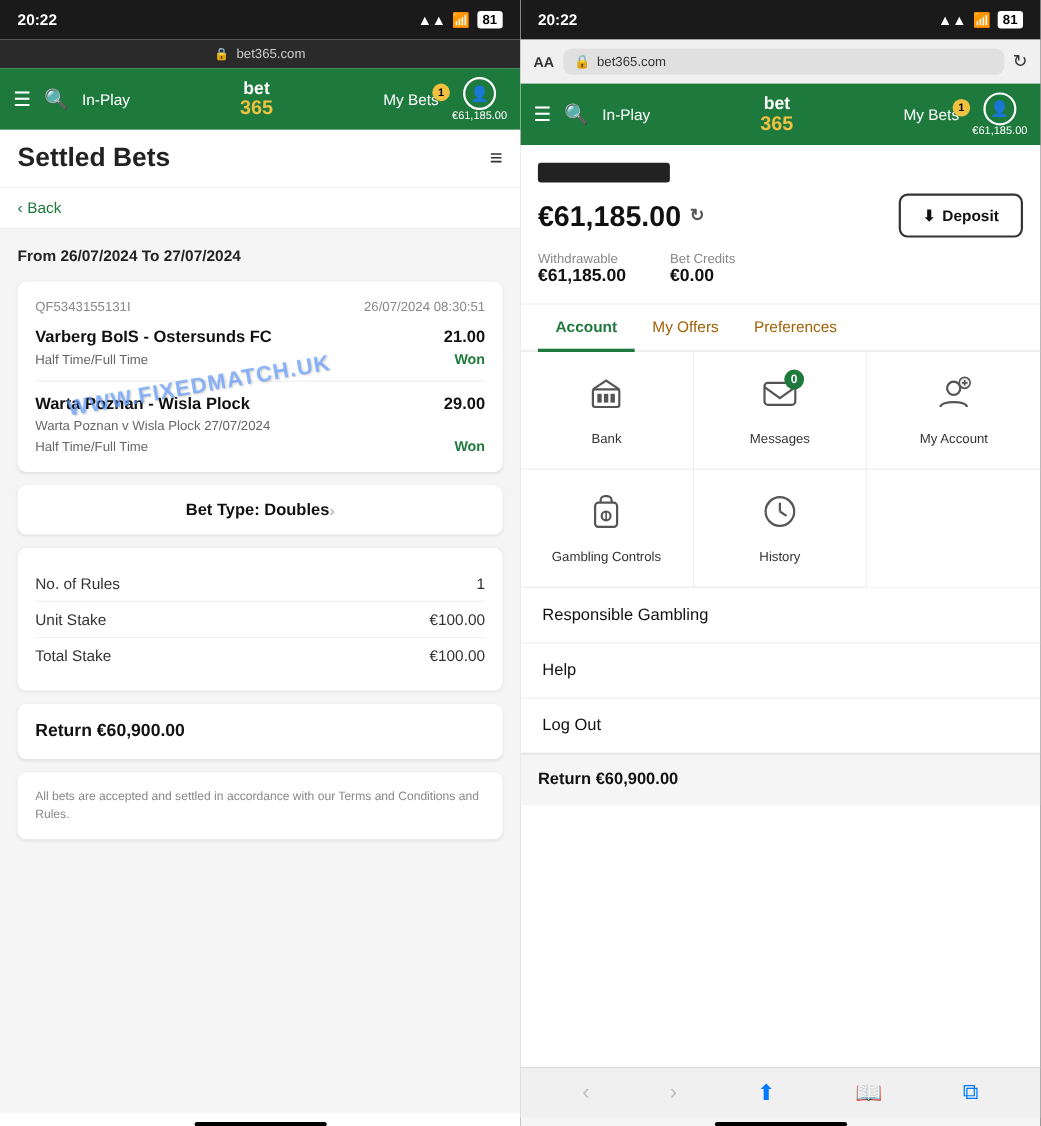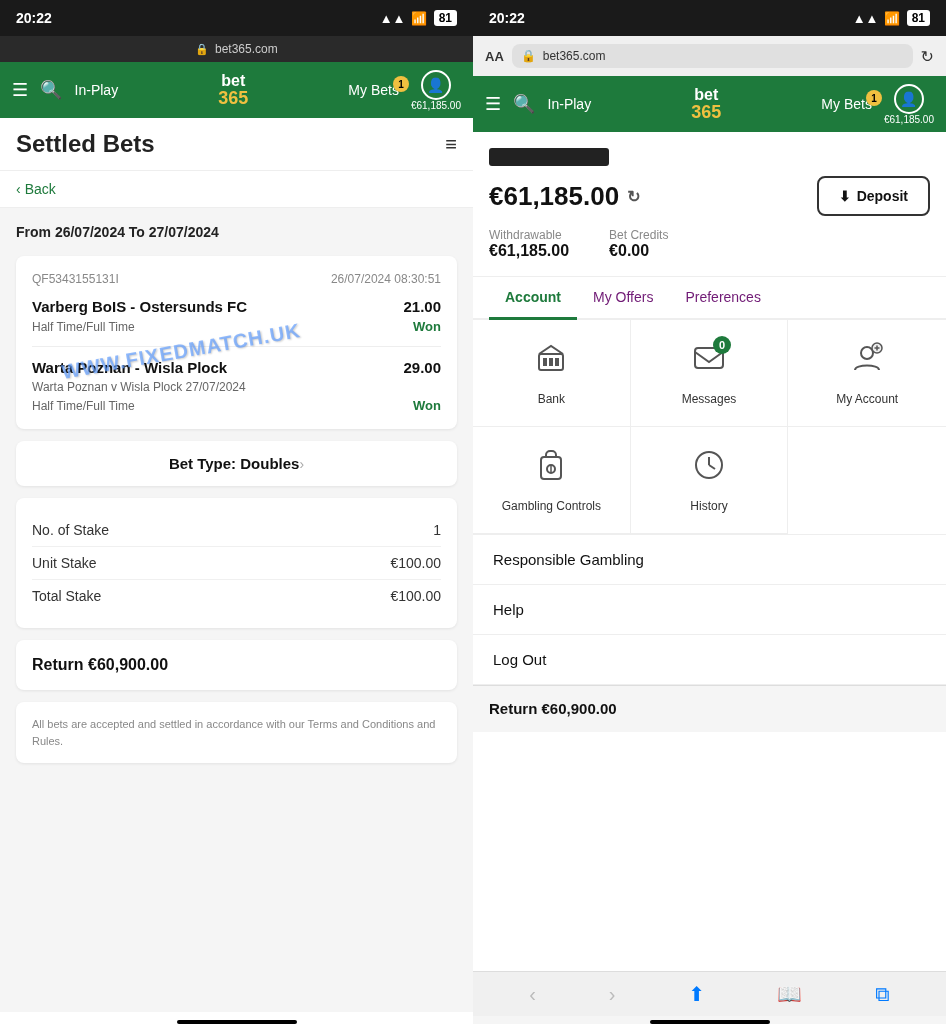--- a/index.html
+++ b/index.html
@@ -489,21 +489,21 @@
       display: flex;
       border-bottom: 2px solid #eee;
       background: #fff;
       padding: 0 16px;
     }
 
     .tab-item {
       padding: 12px 16px;
       font-size: 14px;
       font-weight: 500;
-      color: #701a75;
+      color: #a16207;
       cursor: pointer;
       border-bottom: 3px solid transparent;
       margin-bottom: -2px;
     }
 
     .tab-item.active {
       color: #1e7a3c;
       border-bottom-color: #1e7a3c;
       font-weight: 700;
     }
@@ -698,21 +698,21 @@
       </div>
     </div>
 
     <div class="bet-type-row">
       <span class="bet-type-label">Bet Type: Doubles</span>
       <span class="chevron">›</span>
     </div>
 
     <div class="stats-card">
       <div class="stat-row">
-        <span>No. of Stake</span>
+        <span>No. of Rules</span>
         <span>1</span>
       </div>
       <div class="stat-row">
         <span>Unit Stake</span>
         <span>€100.00</span>
       </div>
       <div class="stat-row">
         <span>Total Stake</span>
         <span>€100.00</span>
       </div>

